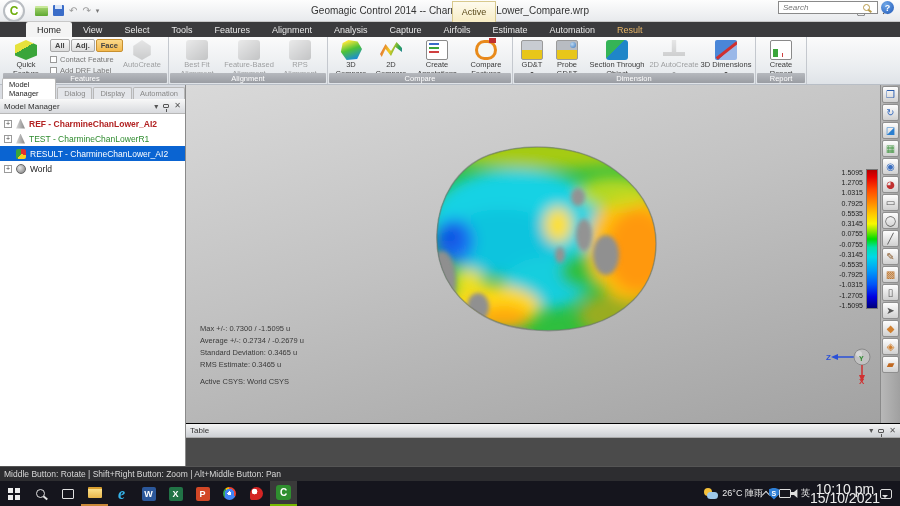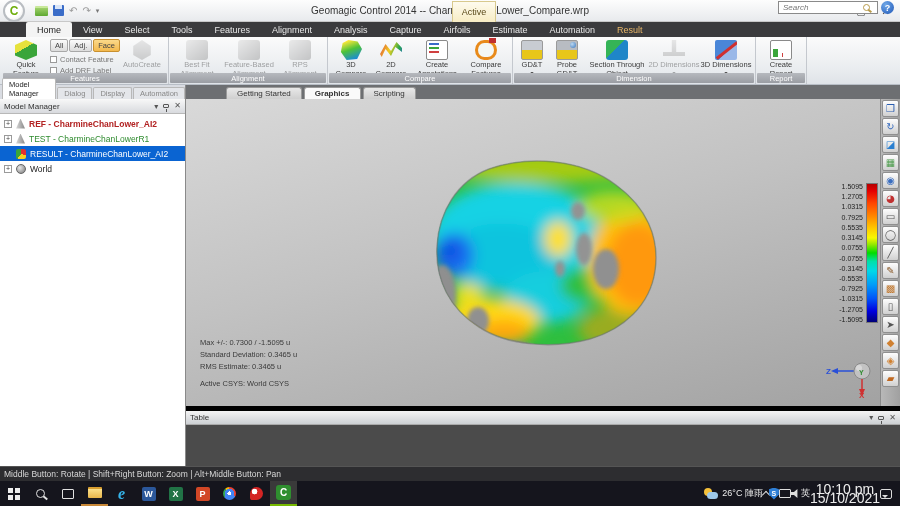--- a/index.html
+++ b/index.html
@@ -87,21 +87,21 @@
   .ic-3ddim::after { content:""; position:absolute; left:-1px; top:9px; width:26px; height:3px;
     background:#d03030; transform:rotate(-38deg); }
   .ic-report { background:#fff; border:1px solid #8a8a8a; position:relative; }
   .ic-report::after { content:""; position:absolute; left:2px; bottom:2px; width:5px; height:8px; background:#3aa53a;
     box-shadow:7px 2px 0 -2px #d04040; }
 
   
   .feat-mid { display:flex; flex-direction:column; margin:1px 3px 0 3px; width:66px; }
   .toggles { display:flex; gap:1px; margin-bottom:2px; }
   .tgl { font-size:7.5px; color:#444; padding:1px 4px; border:1px solid #a8a8a8; border-radius:2px;
-    background:linear-gradient(#fbfbfb,#dcdcdc); }
+    background:linear-gradient(#fbfbfb,#dcdcdc);font-weight:bold; }
   .tgl.active { background:linear-gradient(#fbd98a,#f3b94e); border-color:#c89030; }
   .cbrow { display:flex; align-items:center; gap:3px; height:11px; }
   .cbox { width:7px; height:7px; background:#fff; border:1px solid #9a9a9a; flex:none; }
   .cbrow span { font-size:7.5px; color:#777; white-space:nowrap; }
 
   
   .main { position:absolute; top:85px; left:0; right:0; height:381px; display:flex; }
 
   
   .left-panel { width:186px; flex:none; background:#fff; border-right:1px solid #8a8a8a;
@@ -157,21 +157,21 @@
   .triad { position:absolute; left:640px; top:258px; }
 
   
   .side-toolbar { width:20px; flex:none; background:linear-gradient(90deg,#b8b8b8,#a0a0a0);
     border-left:1px solid #8a8a8a; display:flex; flex-direction:column; align-items:center; padding-top:1px; }
   .stb { width:17px; height:17px; margin-bottom:1px; background:linear-gradient(#fdfdfd,#d0d0d0);
     border:1px solid #8f8f8f; border-radius:2px; font-size:10px; line-height:14px; text-align:center; padding:0;
     font-family:"DejaVu Sans",sans-serif; cursor:default; overflow:hidden; }
 
   
-  .table-panel { height:60px; flex:none; display:flex; flex-direction:column; border-top:5px solid #000000; }
+  .table-panel { height:43px; flex:none; display:flex; flex-direction:column; border-top:1px solid #000000; }
   .tp-header { height:14px; background:linear-gradient(#f4f4f4,#cdd0d4); border-bottom:1px solid #aaa;
     display:flex; align-items:center; font-size:8px; color:#333; padding:0 4px; flex:none; }
   .tp-body { flex:1; background:#4b4b4b; }
 
   
   .statusbar { position:absolute; left:0; right:0; top:466px; height:15px; background:#2d2d30;
     border-top:1px solid #555; display:flex; align-items:center; }
   .statusbar span { font-size:8.5px; color:#d8d8d8; padding-left:4px; }
 
   
@@ -405,21 +405,21 @@
           </div>
 
           <div class="rbtn" style="width: 62px;">
             <span class="ricon ic-section"></span>
             <span class="rlabel">Section Through Object</span>
 
           </div>
 
           <div class="rbtn disabled" style="width: 52px;">
             <span class="ricon ic-2ddim"></span>
-            <span class="rlabel">2D Dimensions</span>
+            <span class="rlabel">2D AutoCreate</span>
             <span class="rdrop">▾</span>
           </div>
 
           <div class="rbtn" style="width: 52px;">
             <span class="ricon ic-3ddim"></span>
             <span class="rlabel">3D Dimensions</span>
             <span class="rdrop">▾</span>
           </div>
         </div>
       <div class="rgroup-label">Dimension</div>
@@ -486,28 +486,20 @@
           <div class="trow">
             <span class="expand-box">+</span>
 
             <span class="tree-icon tree-world"></span>
             <span style="color: rgb(26, 26, 26);">World</span>
           </div>
         </div>
     </div>
 
     <div class="right-col">
-      <div class="doc-tabs">
-
-          <span class="dtab">Getting Started</span>
-
-          <span class="dtab active">Graphics</span>
-
-          <span class="dtab">Scripting</span>
-        </div>
 
       <div class="vp-row">
         <div class="viewport">
 
           <svg class="vp-svg" width="694" height="307" viewBox="0 0 694 307">
             <defs>
               <clipPath id="blobClip">
                 <path d="M 303 70 C 343 56 396 60 430 86 C 460 108 474 138 469 172 C 464 206 438 230 404 240 C 368 250 322 247 293 228 C 264 210 249 181 251 147 C 253 113 271 82 303 70 Z"></path>
               </clipPath>
               <filter id="blur7" x="-30%" y="-30%" width="160%" height="160%">
@@ -546,20 +538,21 @@
                 <ellipse cx="322" cy="250" rx="26" ry="8" fill="#8f8f8f"></ellipse>
               </g>
             </g>
             <path d="M 303 70 C 343 56 396 60 430 86 C 460 108 474 138 469 172 C 464 206 438 230 404 240 C 368 250 322 247 293 228 C 264 210 249 181 251 147 C 253 113 271 82 303 70 Z" fill="none" stroke="#6f6f6f" stroke-width="1.5" opacity="0.55"></path>
           </svg>
 
           <div class="stats">
             <div>
 
                 <div>Max +/-: 0.7300 / -1.5095 u</div>
+                <div>Average +/-: 0.2734 / -0.2679 u</div>
                 <div>Standard Deviation: 0.3465 u</div>
                 <div>RMS Estimate: 0.3465 u</div>
               </div>
             <div class="csys">Active CSYS: World CSYS</div>
           </div>
 
           <div class="legend">
             <div class="leg-labels">
 
             <div class="leg-row">1.5095</div>

